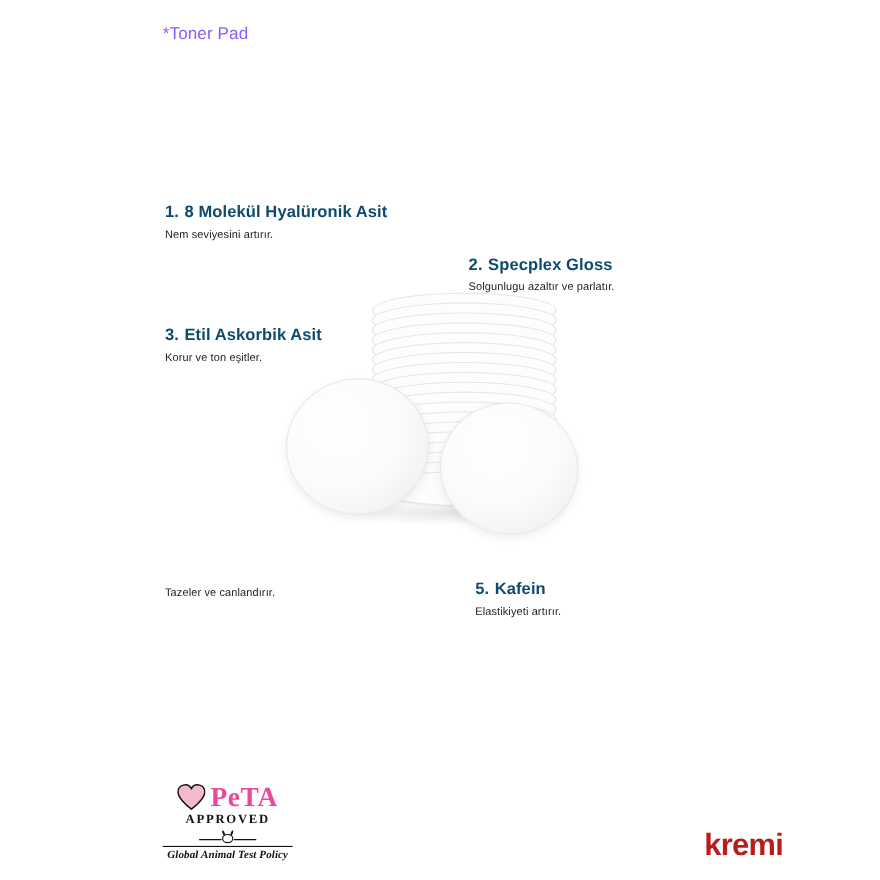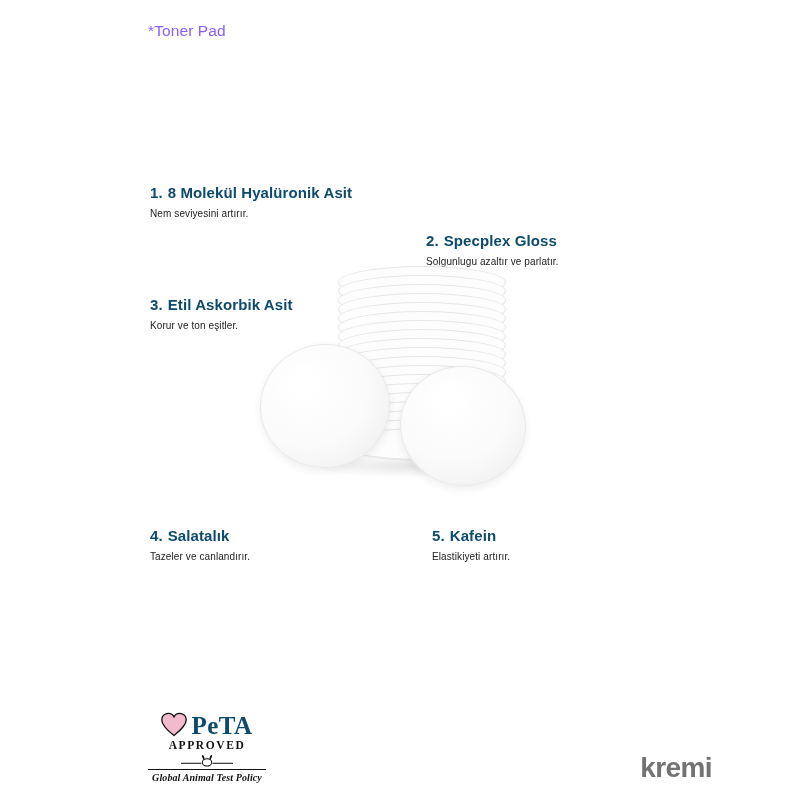--- a/index.html
+++ b/index.html
@@ -148,21 +148,21 @@
   .peta .heart {
     width: 26px;
     height: 26px;
   }
   .peta .peta-word {
     font-family: "Liberation Serif", serif;
     font-size: 25px;
     font-weight: 700;
     letter-spacing: .5px;
     line-height: 1;
-    color: #0c4a6e;
+    color: #ec4899;
   }
   .peta .approved {
     font-family: "Liberation Serif", serif;
     font-size: 11.5px;
     font-weight: 700;
     letter-spacing: 1.6px;
     margin-top: 1px;
     color: #111;
   }
   .peta .bunny {
@@ -187,21 +187,21 @@
   }
 
   
   .brand {
     position: absolute;
     right: 88px;
     top: 752px;
     font-size: 28px;
     font-weight: 700;
     letter-spacing: -.6px;
-    color: #737373;
+    color: #b91c1c;
   }
 </style>
 </head>
 <body>
 
 <div class="page">
 
   <div class="header-note">*Toner Pad</div>
 
   <div class="feature f1">
@@ -252,23 +252,20 @@
 
     <div class="pad left">
       <div class="sheen"></div>
     </div>
     <div class="pad right">
       <div class="sheen"></div>
     </div>
   </div>
 
   <div class="feature f4">
-    <div class="f-title">
-      <span class="num">4.</span><span>Salatalık</span>
-    </div>
     <div class="f-desc">Tazeler ve canlandırır.</div>
   </div>
 
   <div class="feature f5">
     <div class="f-title">
       <span class="num">5.</span><span>Kafein</span>
     </div>
     <div class="f-desc">Elastikiyeti artırır.</div>
   </div>
 

